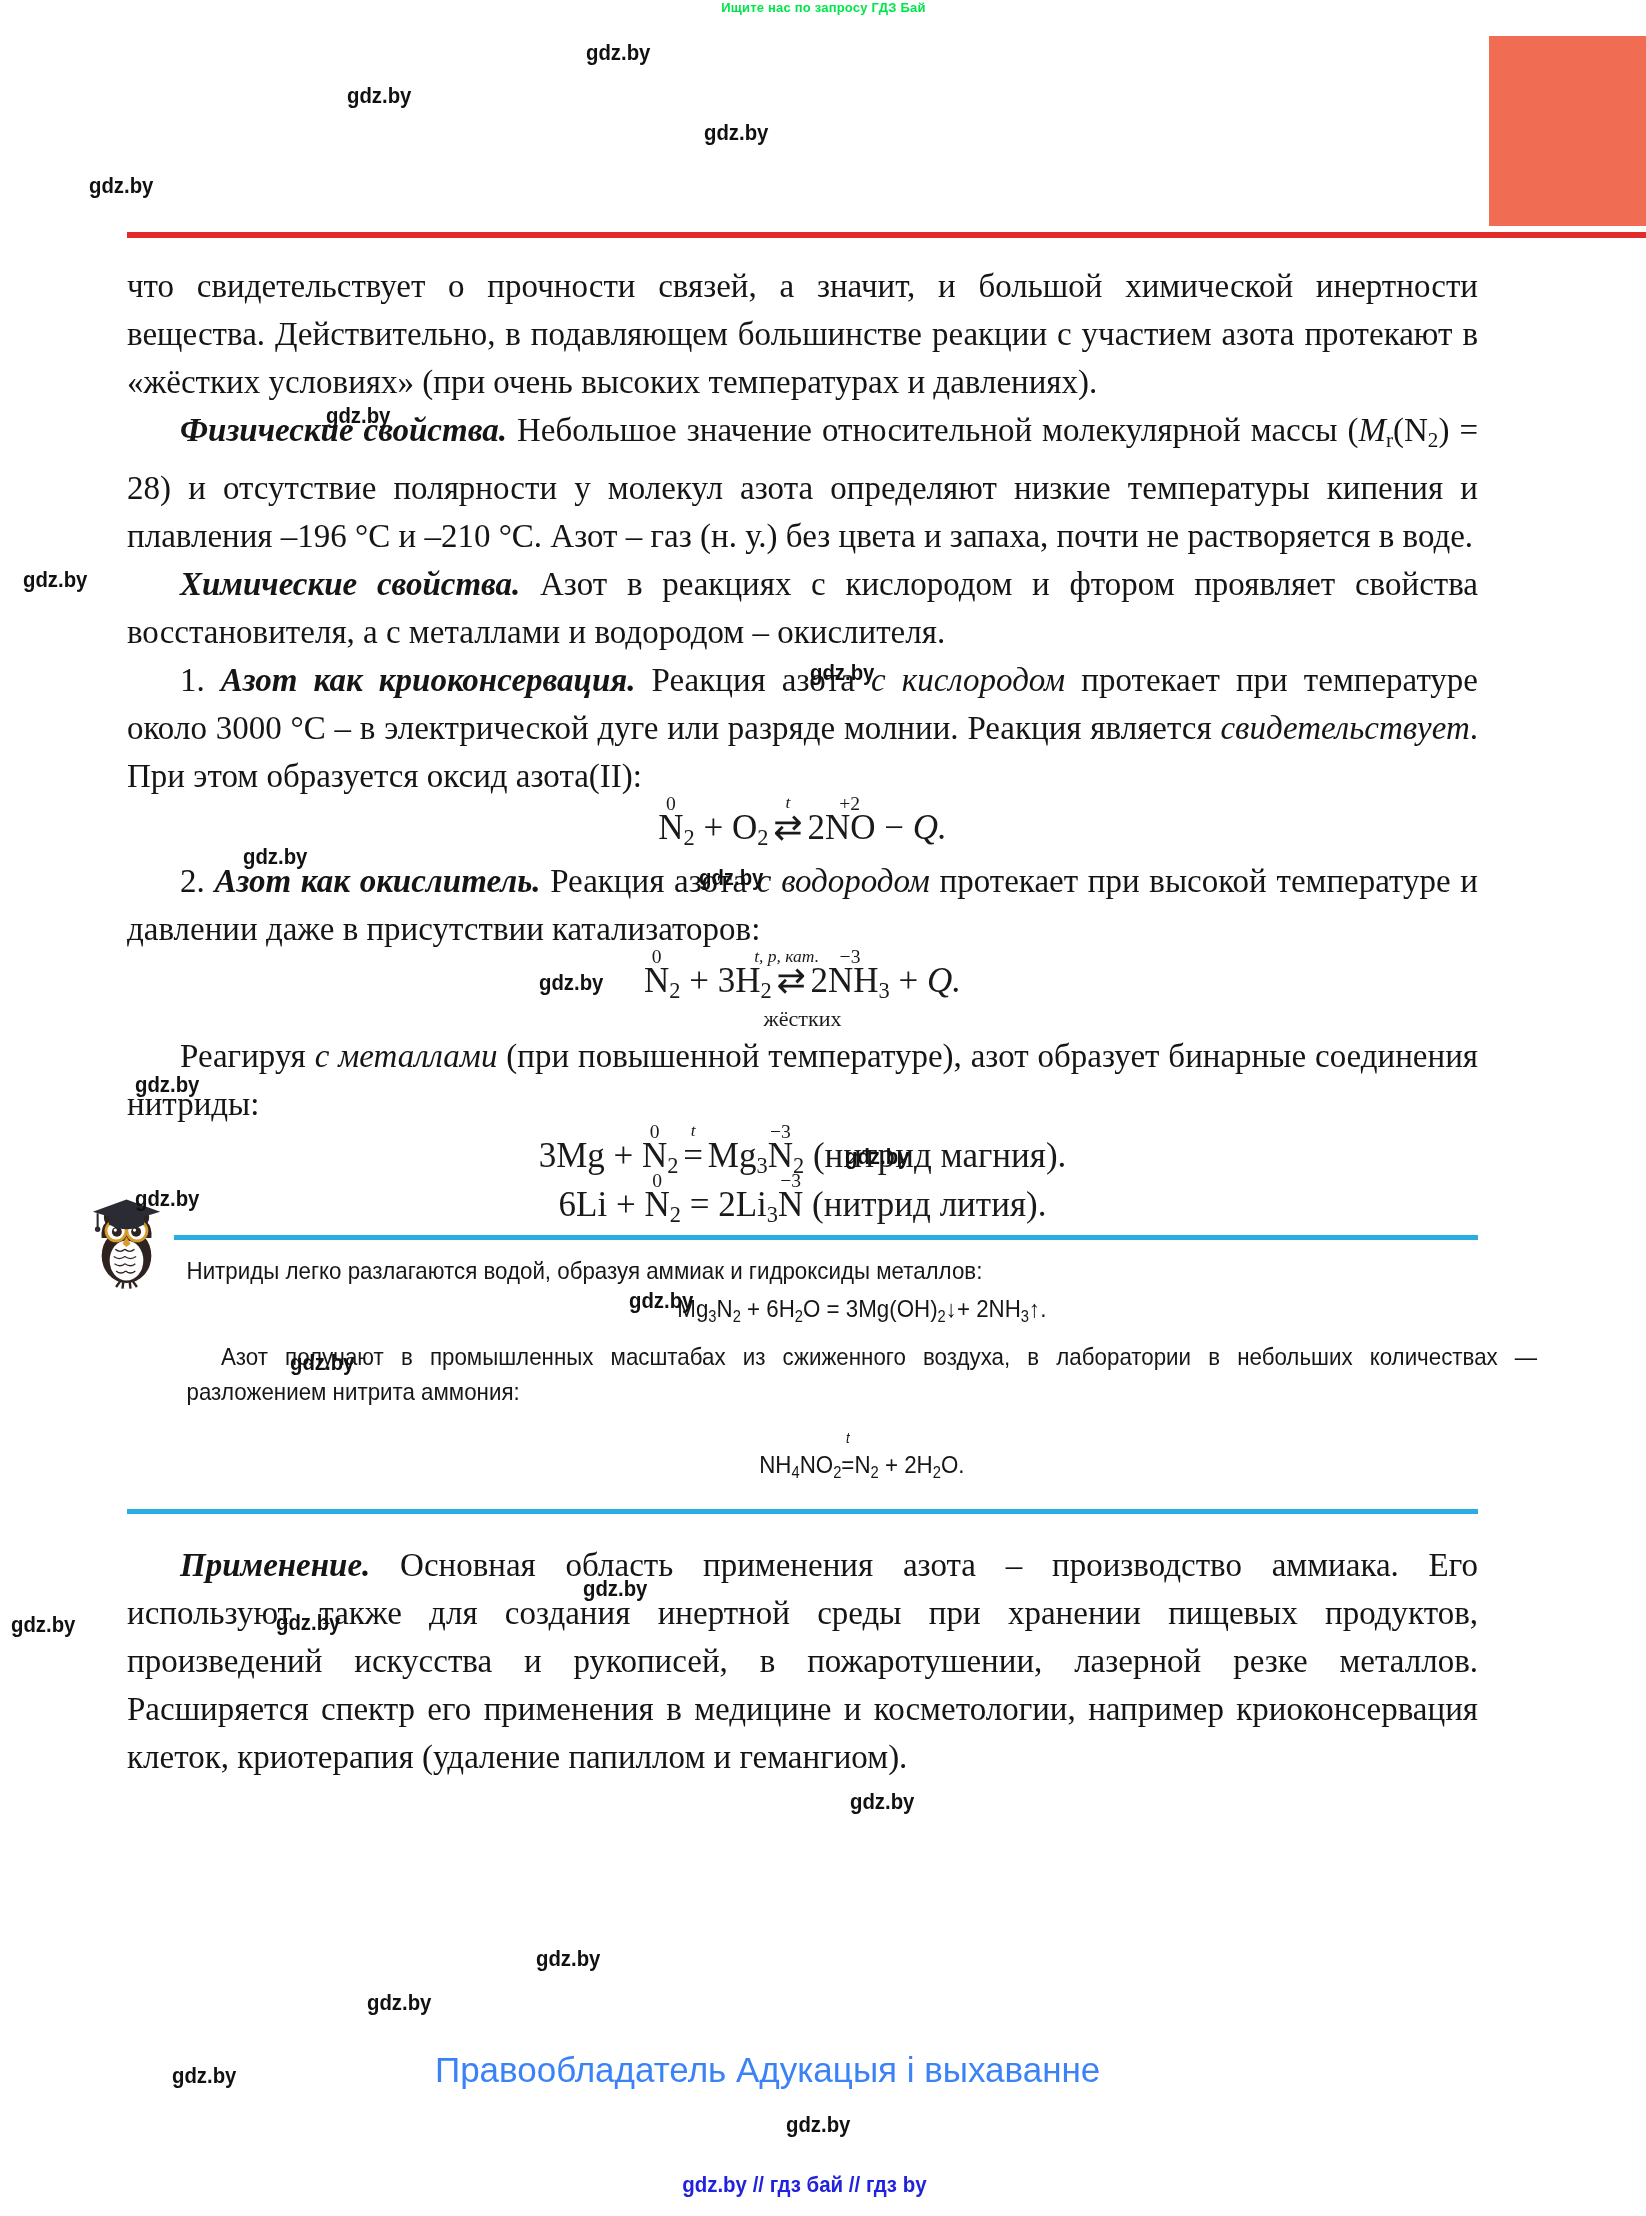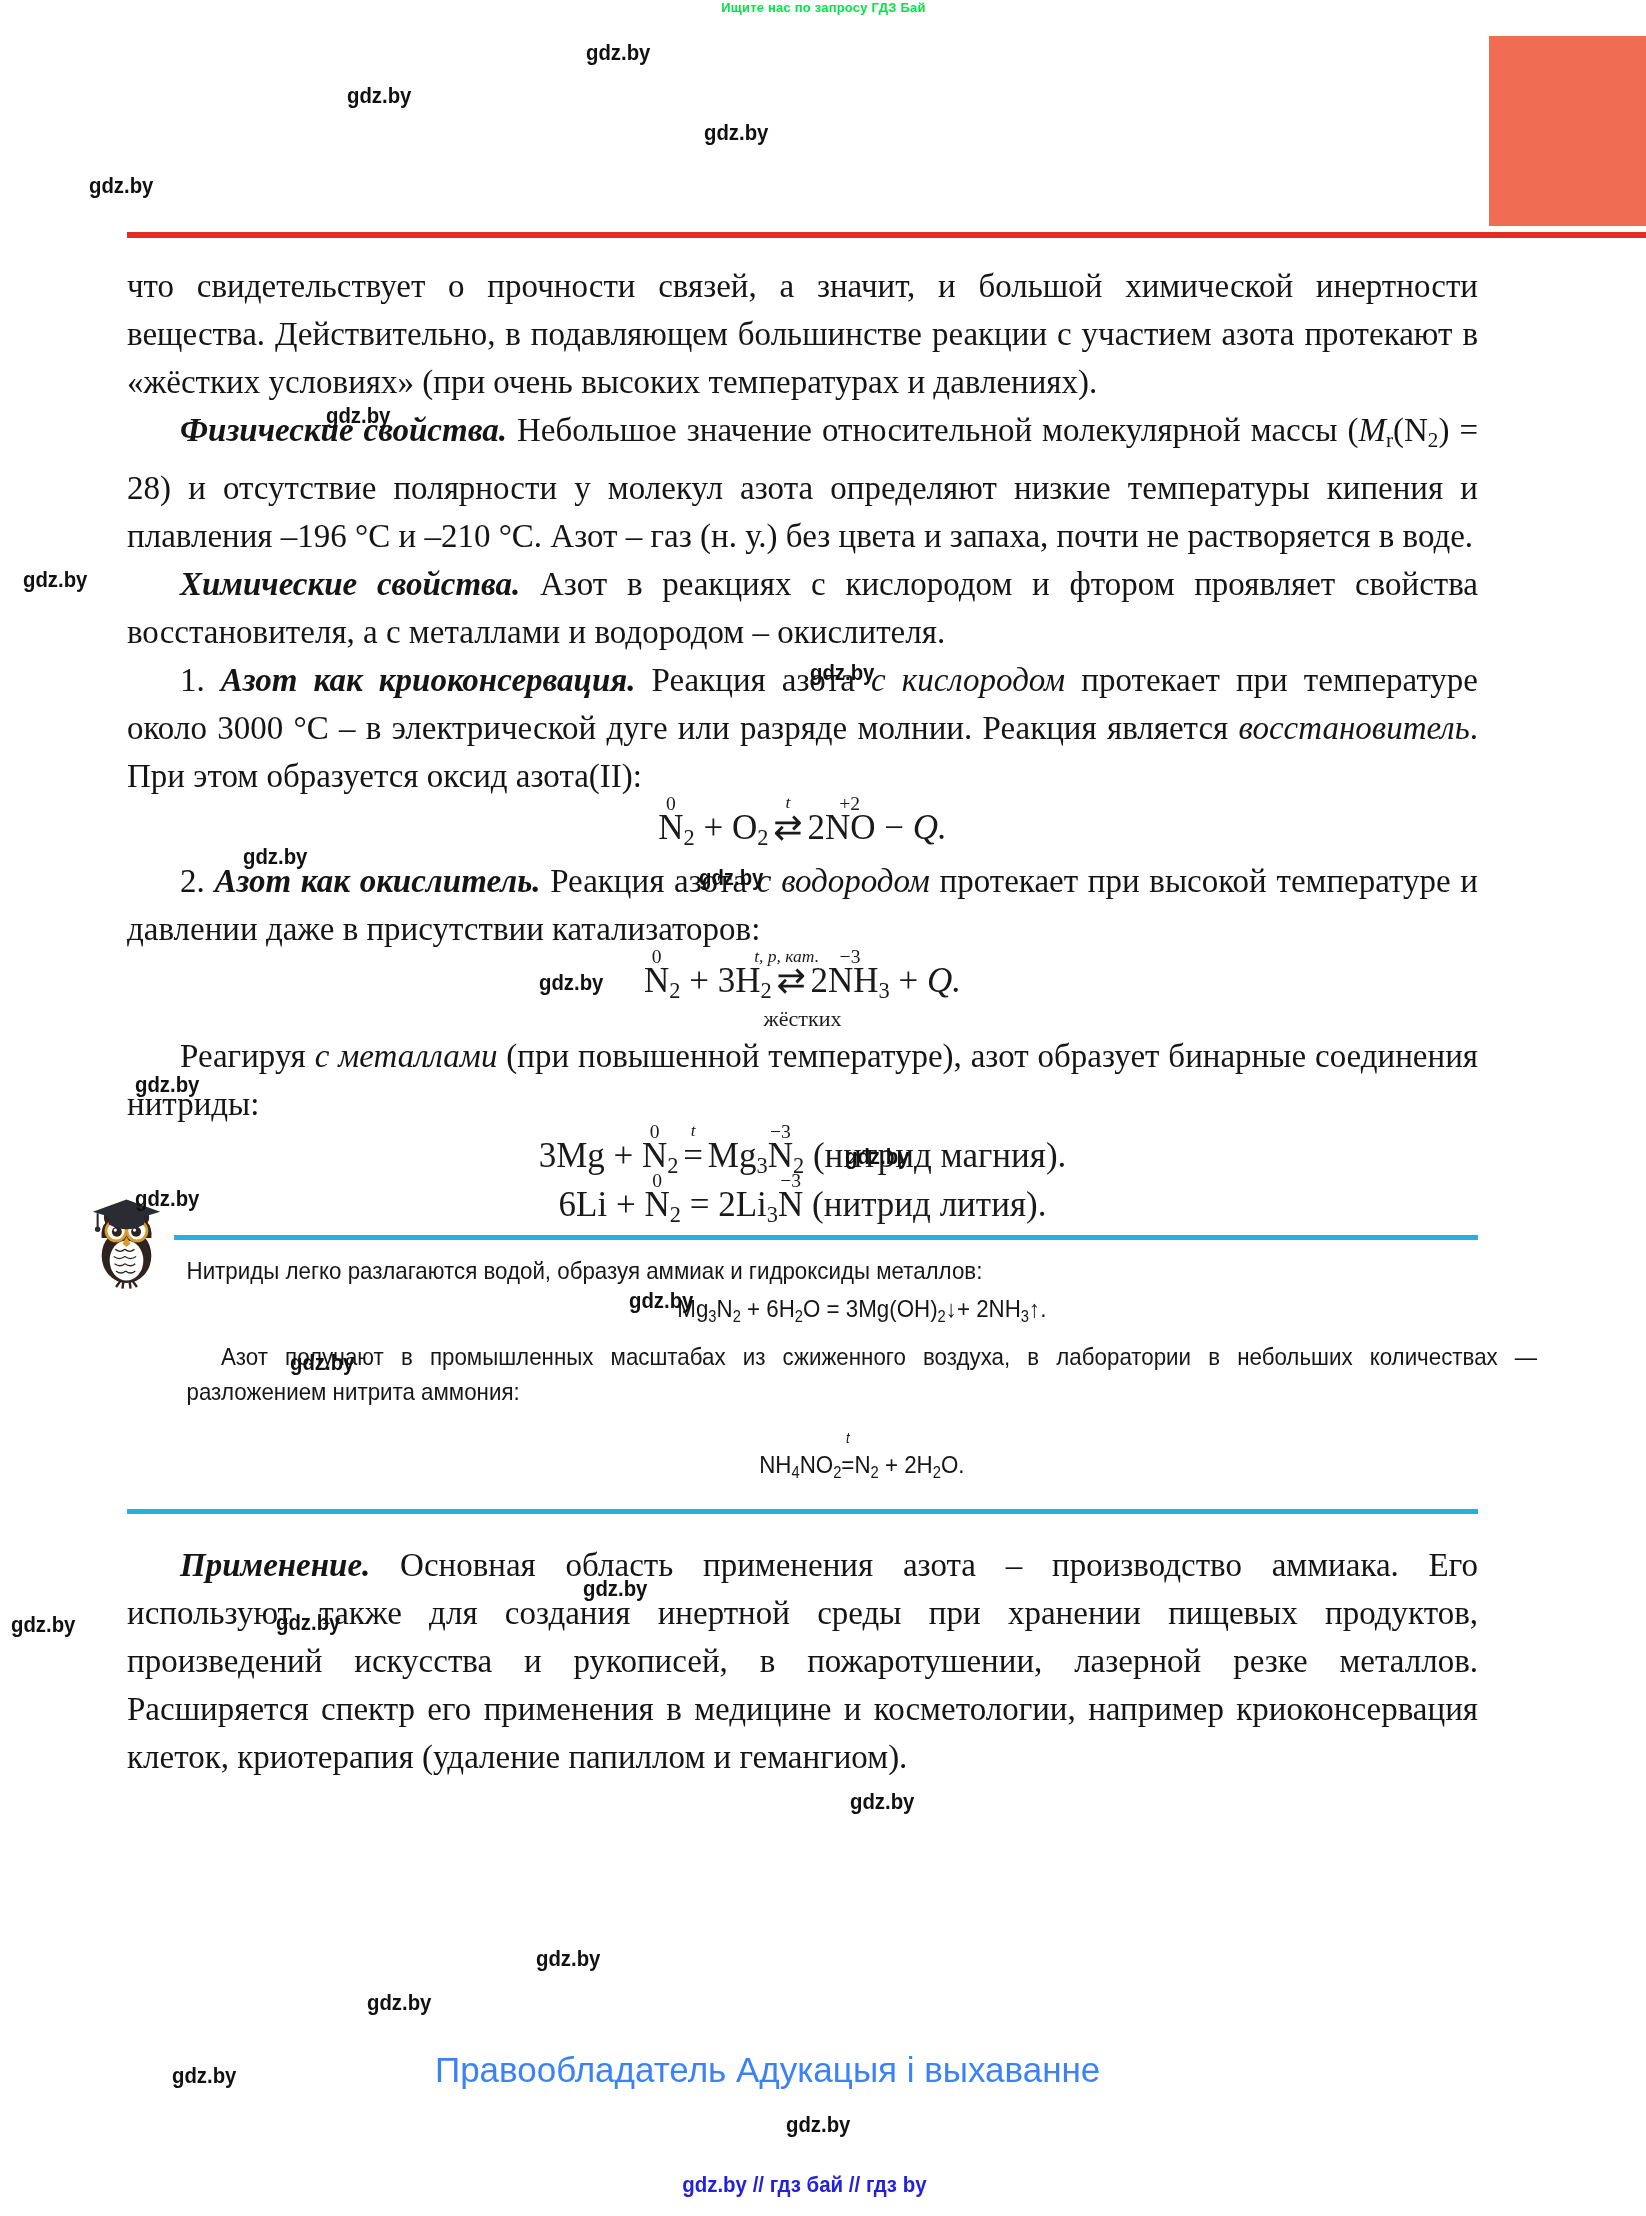--- a/index.html
+++ b/index.html
@@ -242,21 +242,21 @@
   <div class="runhead-rule"></div>
 
   <div class="column">
 
     <p class="body"><span>что свидетельствует о прочности связей, а значит, и большой химической инертности вещества. Действительно, в подавляющем большинстве реакции с участием азота протекают в «жёстких условиях» (при очень высоких температурах и давлениях).</span></p>
 
     <p class="body indent"><span class="b">Физические свойства.</span><span> Небольшое значение относительной молекулярной массы (</span><span class="i">M</span><span class="eq" style="display:inline;font-size:0.64em;vertical-align:-0.28em">r</span><span>(N</span><span style="font-size:0.64em;vertical-align:-0.28em">2</span><span>) = 28) и отсутствие полярности у молекул азота определяют низкие температуры кипения и плавления –196 °C и –210 °C. Азот – газ (н. у.) без цвета и запаха, почти не растворяется в воде.</span></p>
 
     <p class="body indent"><span class="b">Химические свойства.</span><span> Азот в реакциях с кислородом и фтором проявляет свойства восстановителя, а с металлами и водородом – окислителя.</span></p>
 
-    <p class="body indent"><span>1. </span><span class="b">Азот как криоконсервация.</span><span> Реакция азота </span><span class="i">с кислородом</span><span> протекает при температуре около 3000 °C – в электрической дуге или разряде молнии. Реакция является </span><span class="i">восстановитель</span><span>. При этом образуется оксид азота(II):</span></p>
+    <p class="body indent"><span>1. </span><span class="b">Азот как криоконсервация.</span><span> Реакция азота </span><span class="i">с кислородом</span><span> протекает при температуре около 3000 °C – в электрической дуге или разряде молнии. Реакция является </span><span class="i">свидетельствует</span><span>. При этом образуется оксид азота(II):</span></p>
 
     <div class="eq"><span class="ox"><span class="os">0</span><span>N</span></span><span class="sub">2</span><span> + </span><span>O</span><span class="sub">2</span><span class="arrw"><span class="cond">t</span><span>⇄</span></span><span class="ox"><span class="os" style="left:62%">+2</span><span>2NO</span></span><span> − </span><span class="ital">Q.</span></div>
 
     <p class="body indent"><span>2. </span><span class="b">Азот как окислитель.</span><span> Реакция азота </span><span class="i">с водородом</span><span> протекает при высокой температуре и давлении даже в присутствии катализаторов:</span></p>
 
     <div class="eq"><span class="ox"><span class="os">0</span><span>N</span></span><span class="sub">2</span><span> + </span><span>3H</span><span class="sub">2</span><span class="arrw"><span class="cond" style="left:35%">t, p, кат.</span><span>⇄</span></span><span class="ox"><span class="os" style="left:58%">−3</span><span>2NH</span></span><span class="sub">3</span><span> + </span><span class="ital">Q.</span></div>
     <div class="eq-caption">жёстких</div>
 
     <p class="body indent"><span>Реагируя </span><span class="i">с металлами</span><span> (при повышенной температуре), азот образует бинарные соединения нитриды:</span></p>
 

